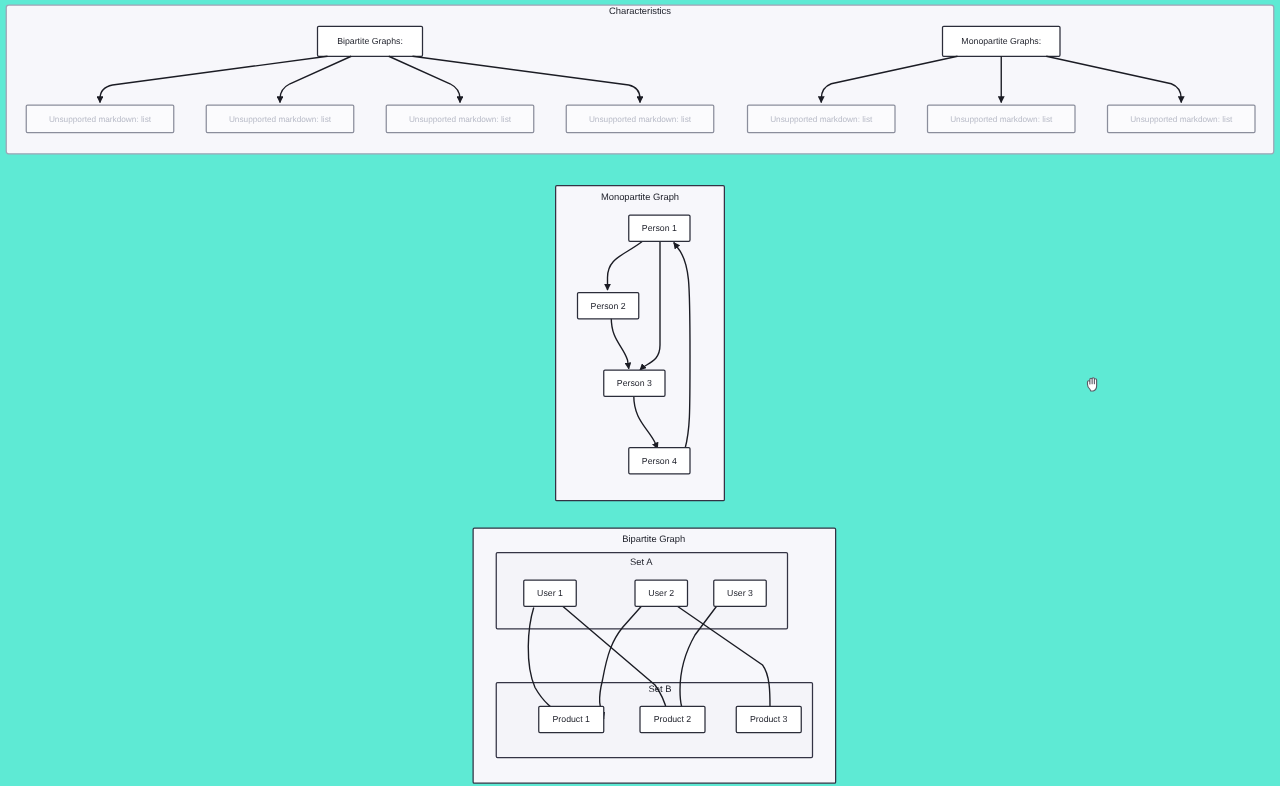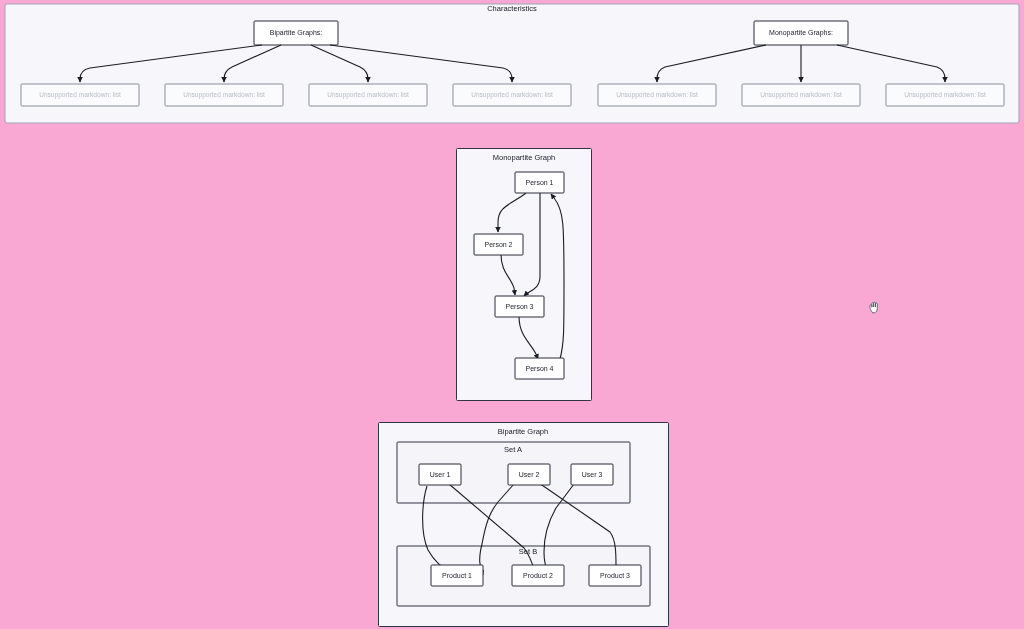--- a/index.html
+++ b/index.html
@@ -10,21 +10,21 @@
     width: 1024px;
     height: 629px;
     background: #ffffff;
     font-family: "Liberation Sans", sans-serif;
     overflow: hidden;
   }
   #root {
     position: relative;
     width: 1024px;
     height: 629px;
-    background: #f9a8d4;
+    background: #5eead4;
   }
   .diagram {
     position: absolute;
   }
   svg { display: block; overflow: visible; }
 
   
   .sg-rect {
     fill: #f7f7fb;
     stroke: #9fa3b5;
@@ -147,21 +147,21 @@
         <rect class="node-rect-muted" x="742" y="84" width="118" height="22" rx="1"></rect>
         <text class="node-label-muted" x="801" y="95.5">Unsupported markdown: list</text>
       </g>
       <g>
         <rect class="node-rect-muted" x="886" y="84" width="118" height="22" rx="1"></rect>
         <text class="node-label-muted" x="945" y="95.5">Unsupported markdown: list</text>
       </g>
     </svg>
   </div>
 
-  <div class="diagram" style="left:456px; top:148px;">
+  <div class="diagram" style="left:444px; top:148px;">
     <svg width="140" height="254" viewBox="0 0 140 254">
       <defs>
         <marker id="arrow2" viewBox="0 0 10 10" refX="9" refY="5" markerWidth="5" markerHeight="5" orient="auto-start-reverse">
           <path d="M 0 0 L 10 5 L 0 10 z" fill="#1b1c24"></path>
         </marker>
       </defs>
 
       <rect class="sg-rect-plain" x="0.5" y="0.5" width="135" height="252" rx="1"></rect>
       <text class="sg-label" x="68" y="10">Monopartite Graph</text>
 

